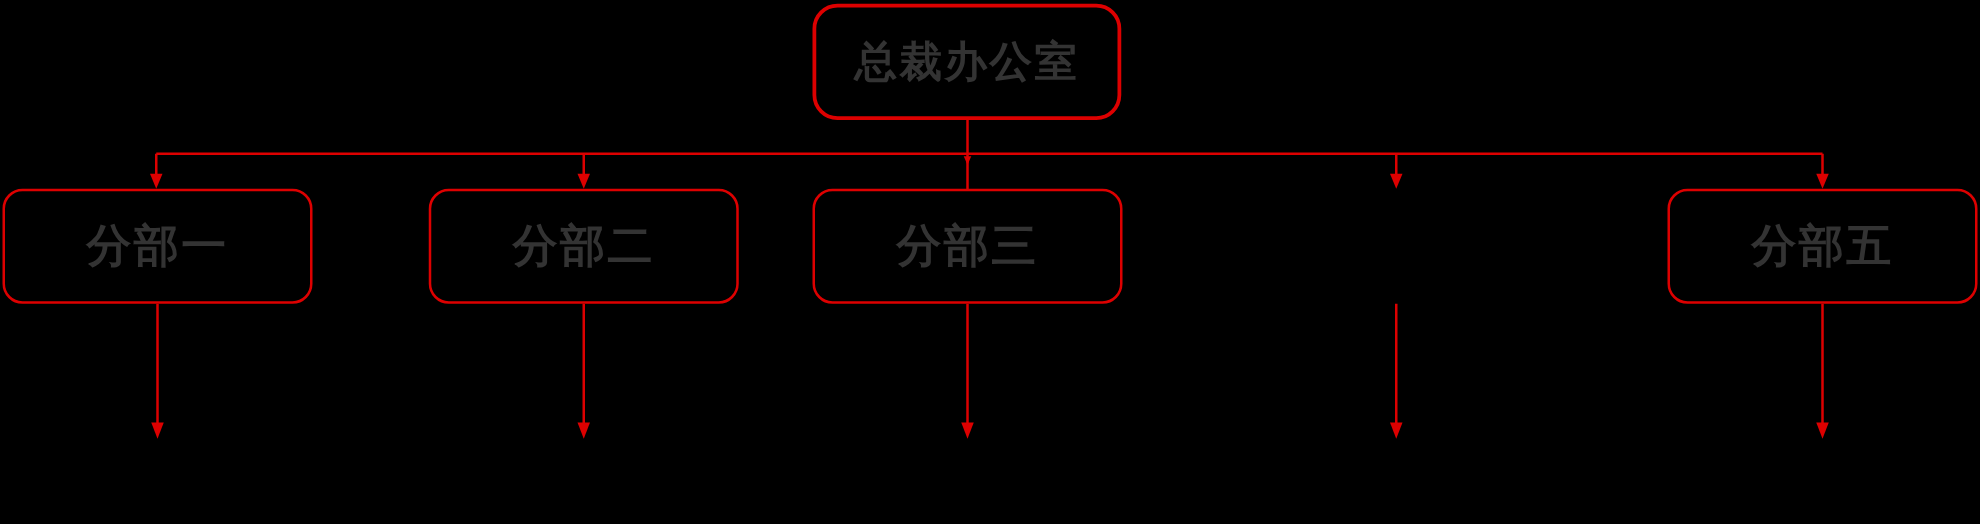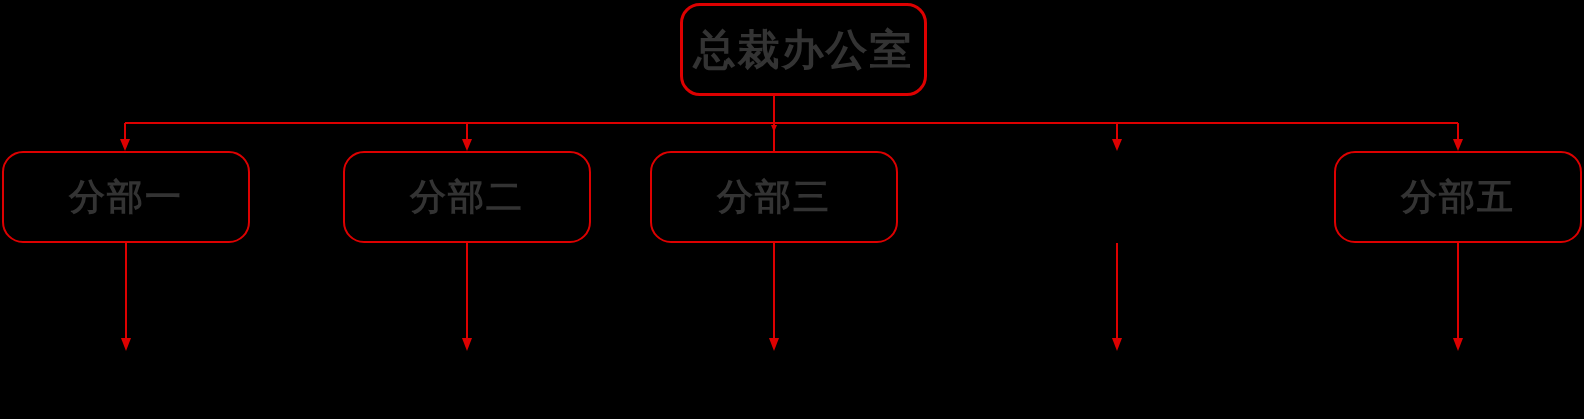--- a/index.html
+++ b/index.html
@@ -40,33 +40,32 @@
     border: 2px solid var(--line, #dd0000);
     border-radius: 16px;
     color: var(--text, #333333);
     font-weight: 700;
     font-size: 36px;
     letter-spacing: 2px;
     white-space: nowrap;
     background: transparent;
   }
   .node--root {
-    left: 680px;
+    left: 650px;
     top: 3px;
     width: 247px;
     height: 93px;
     border-width: 3px;
     border-radius: 20px;
-    font-size: 42px;
+    font-size: 34px;
   }
   .node--child {
     top: 151px;
     width: 248px;
     height: 92px;
-    border-radius: 21px;
   }
   .pos-1 { left: 2px; }
   .pos-2 { left: 343px; }
   .pos-3 { left: 650px; }
   .pos-4 { left: 993px; }
   .pos-5 { left: 1334px; }
 </style>
 </head>
 <body>
 

